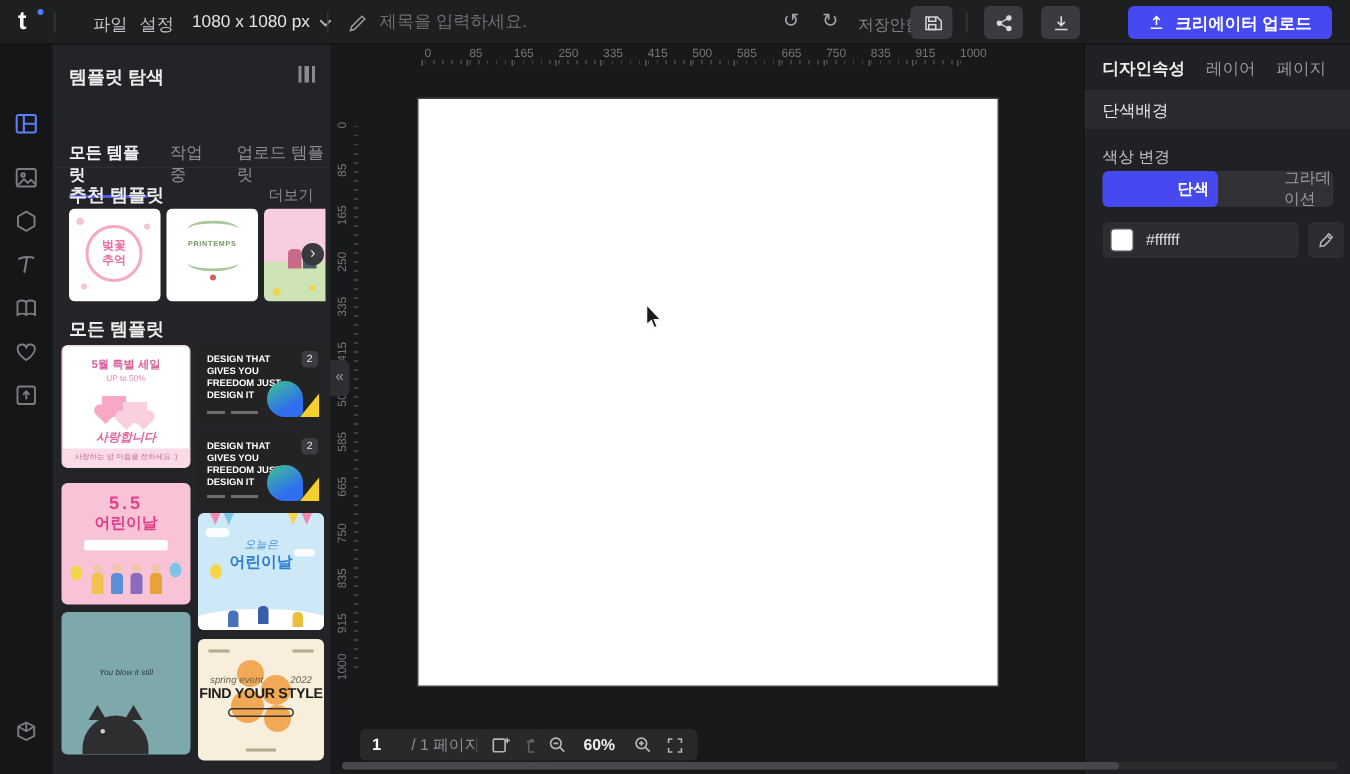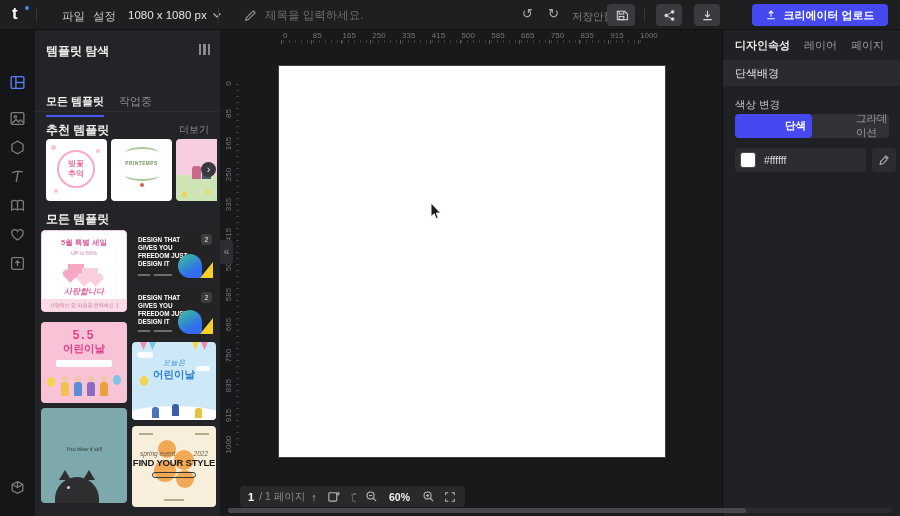--- a/index.html
+++ b/index.html
@@ -8,21 +8,21 @@
   svg { display:block; }
 
   
   #topbar { position:absolute; left:0; top:0; width:900px; height:30px;
     background:#1e1f21; border-bottom:1px solid #121214; z-index:40; }
   .logo { position:absolute; left:12px; top:4px; color:#fff; font-size:17px; font-weight:bold; }
   .logo-dot { position:absolute; left:25px; top:6px; width:4px; height:4px; border-radius:50%; background:#4b7bf5; }
   .tb-sep { position:absolute; top:8px; width:1px; height:14px; background:#35363a; }
   .tb-menu { position:absolute; top:9px; font-size:11.5px; color:#c3c4c7; cursor:default; }
   .size-group { position:absolute; left:128px; top:9px; font-size:11.5px; color:#e4e5e7; display:flex; align-items:center; gap:6px; }
-  .title-wrap { position:absolute; left:244px; top:5px; display:flex; align-items:center; gap:8px; }
+  .title-wrap { position:absolute; left:232px; top:5px; display:flex; align-items:center; gap:8px; }
   .title-input { width:230px; height:20px; background:transparent; border:none; outline:none;
     color:#e4e5e7; font-size:11.5px; }
   .title-input::placeholder { color:#6d6e72; }
   .tb-glyph { position:absolute; top:6px; font-size:13px; color:#a6a7aa; }
   .save-status { position:absolute; left:572px; top:10px; font-size:10.5px; color:#7f8084; }
   .tb-btn { position:absolute; top:4px; height:22px; background:#3a3b3e; border-radius:4px;
     display:flex; align-items:center; justify-content:center; color:#d7d8da; }
   .upload-btn { position:absolute; left:752px; top:4px; width:136px; height:22px; background:#4649f0;
     border-radius:4px; display:flex; align-items:center; justify-content:center; gap:6px;
     color:#fff; font-size:11px; font-weight:bold; }
@@ -132,21 +132,21 @@
     transform:rotate(-90deg); }
   .page-canvas { position:absolute; left:59px; top:36px; width:386px; height:391px; background:#ffffff;
     box-shadow:0 0 0 1px #3f4043; }
   .collapse-tab { position:absolute; left:0px; top:210px; width:13px; height:24px; background:#2d2e31;
     border-radius:0 4px 4px 0; color:#97989b; font-size:10px; line-height:23px; text-align:center; z-index:6; }
   .cursor { position:absolute; left:210px; top:172px; z-index:9; }
   .cbar-group { position:absolute; top:456px; height:21px; background:#28292b; border-radius:4px;
     display:flex; align-items:center; color:#c7c8cb; }
   .cbar-group .glyph { font-size:11px; color:#babbbe; padding:0 6px; }
   .pg-cur { color:#fff; font-weight:bold; font-size:11px; }
-  .pg-rest { color:#8b8c8f; font-size:10.5px; margin-left:5px; }
+  .pg-rest { color:#8b8c8f; font-size:10.5px; margin-left:20px; }
   .zoom-pct { color:#f0f1f2; font-weight:bold; font-size:10.5px; padding:0 7px; }
   .ic-btn { display:flex; align-items:center; justify-content:center; width:22px; height:21px; color:#b6b7ba; }
   .ic-btn.dim { color:#626366; }
 
   
   .hscroll-track { position:absolute; left:228px; top:508px; width:664px; height:5px; background:#2a2b2d; border-radius:3px; z-index:45; }
   .hscroll-thumb { position:absolute; left:0; top:0; width:518px; height:5px; background:#47484b; border-radius:3px; }
 
   
   #right-panel { position:absolute; left:722px; top:30px; width:178px; height:486px;
@@ -281,20 +281,21 @@
   <div class="layout-toggle">
       <i></i>
       <i></i>
       <i></i>
     </div>
 
 
   <div class="ptabs">
     <span class="ptab on">모든 템플릿</span>
     <span class="ptab">작업중</span>
+    <span class="ptab">업로드 템플릿</span>
   </div>
   <div class="ptab-line"></div>
 
   <div class="sec-title" style="top:92px">추천 템플릿</div>
   <span class="more-link">더보기</span>
 
   <div class="thumb-row">
     <div class="thumb t-blossom" style="left:0">
       <span class="pdot" style="left:5px;top:6px;width:5px;height:5px"></span>
       <span class="pdot" style="right:7px;top:10px;width:4px;height:4px"></span>

